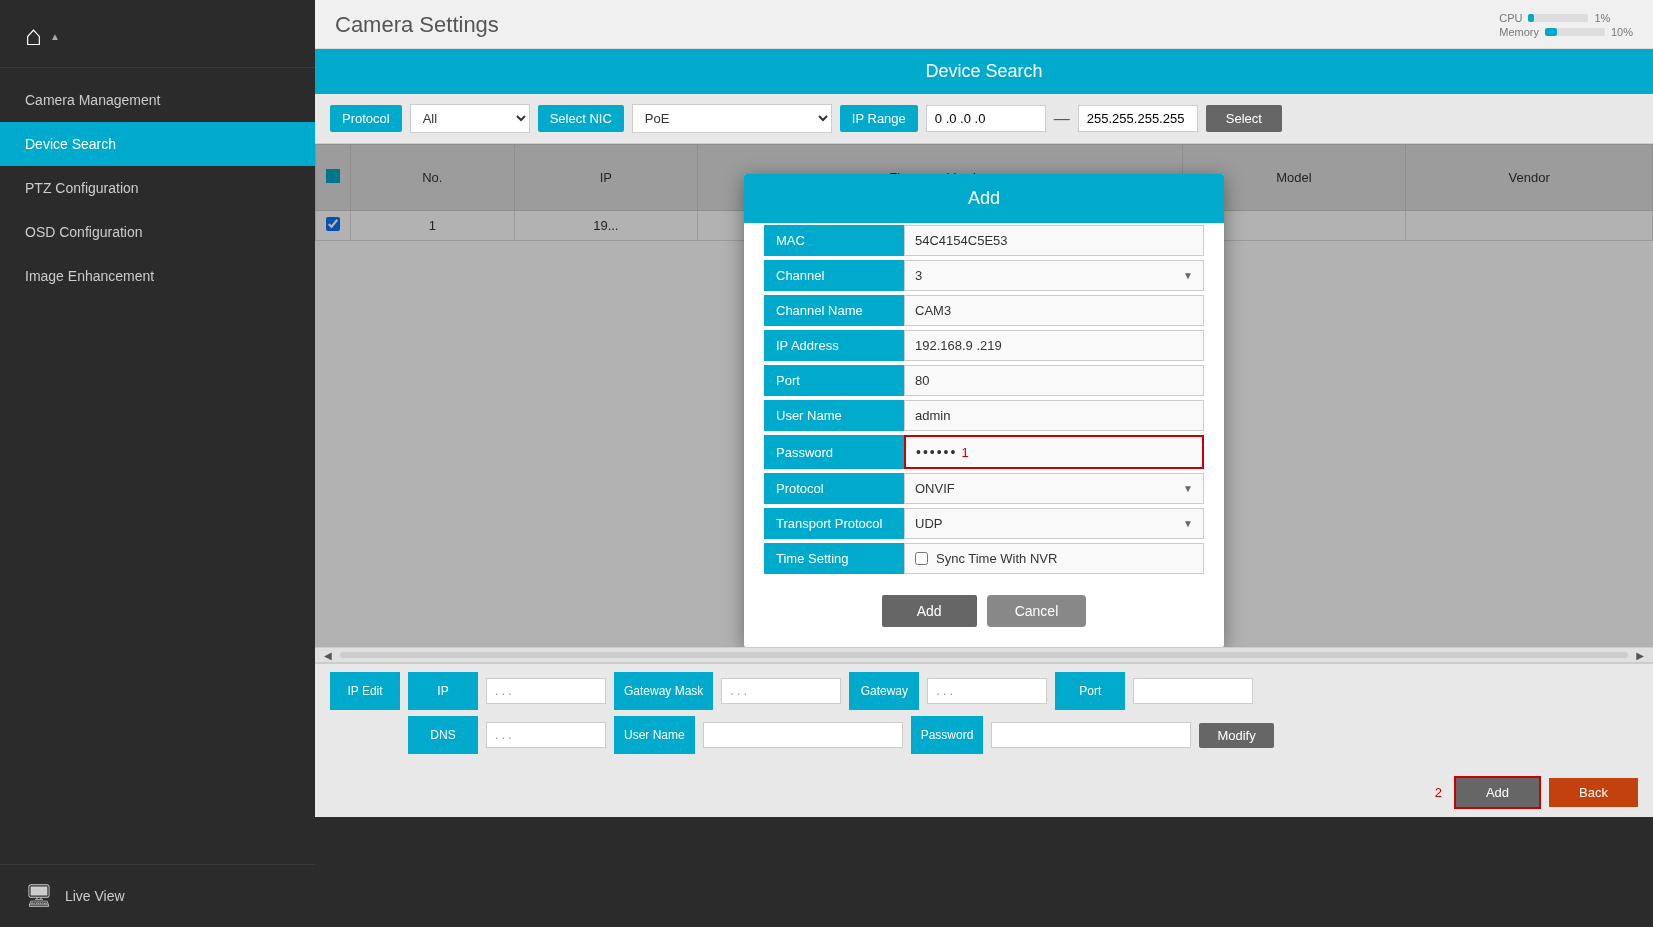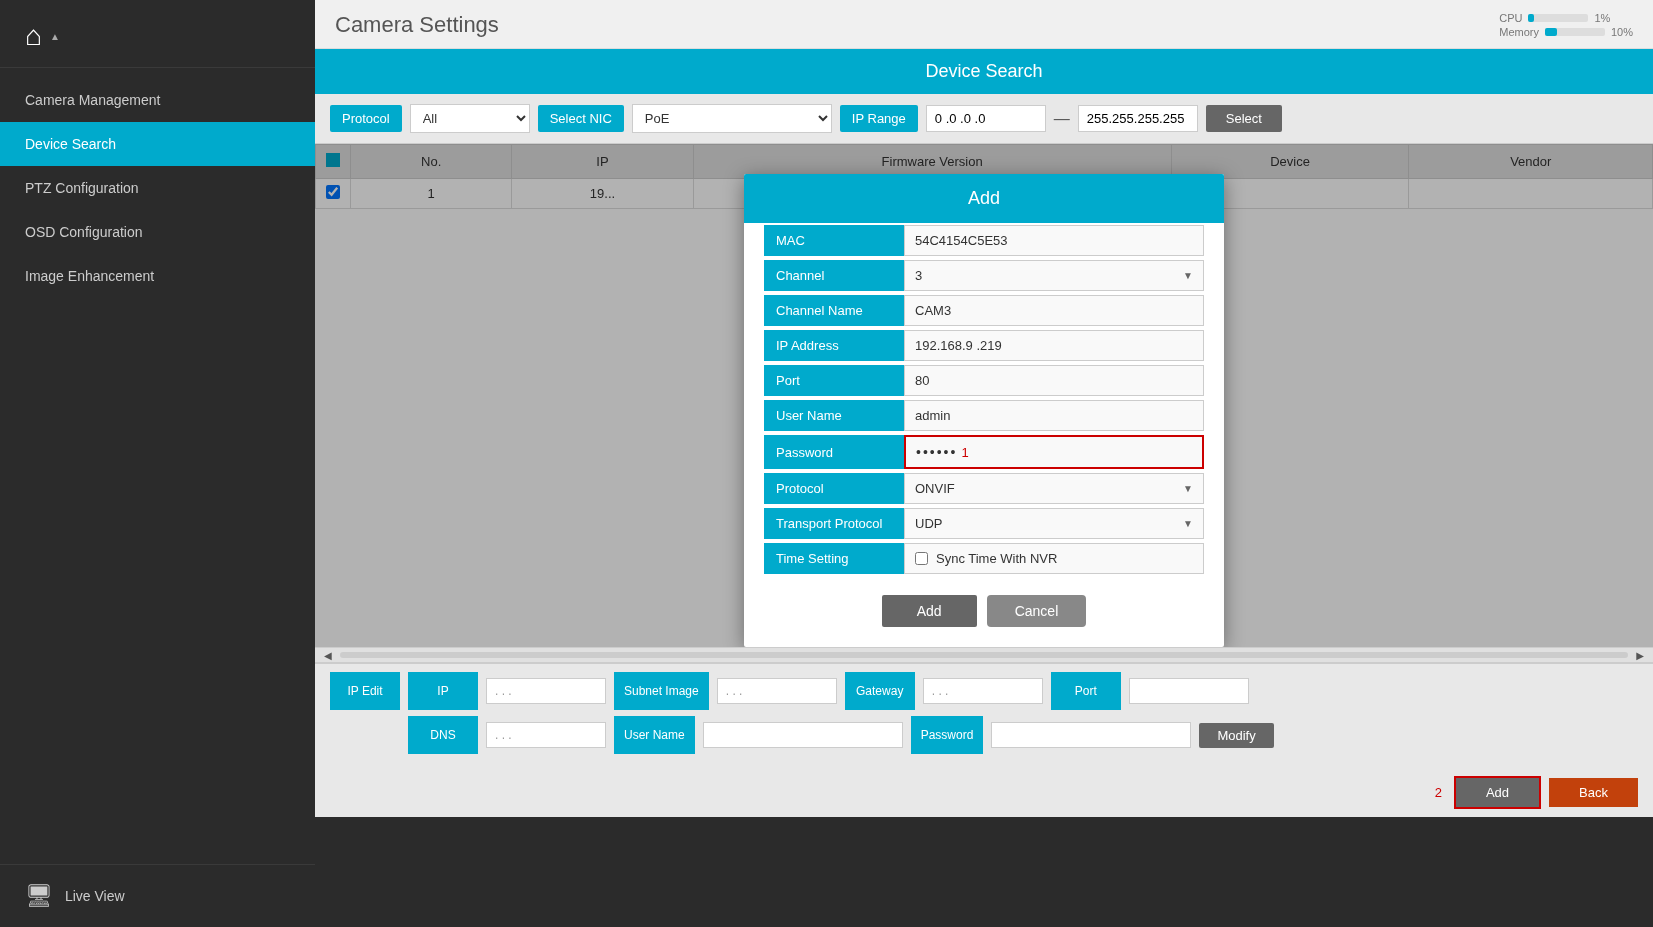--- a/index.html
+++ b/index.html
@@ -157,21 +157,21 @@
       position: relative;
     }
     table {
       width: 100%;
       border-collapse: collapse;
       font-size: 13px;
     }
     thead th {
       background: #e0e0e0;
       border: 1px solid #ccc;
-      padding: 8px 10px;
+      padding: 24px 10px;
       text-align: center;
       font-weight: normal;
       color: #333;
     }
     tbody td {
       border: 1px solid #ddd;
       padding: 6px 10px;
       text-align: center;
       color: #333;
       background: white;
@@ -466,21 +466,21 @@
   <div class="table-area">
     <table>
       <thead>
         <tr>
           <th class="checkbox-cell">
             <span class="cb-header"></span>
           </th>
           <th>No.</th>
           <th>IP</th>
           <th>Firmware Version</th>
-          <th>Device</th>
+          <th>Model</th>
           <th>Vendor</th>
         </tr>
       </thead>
       <tbody>
         <tr>
           <td class="checkbox-cell">
             <input type="checkbox" class="cb" checked="" style="">
           </td>
           <td>1</td>
           <td>19...</td>
@@ -574,21 +574,21 @@
     <span class="scroll-arrow">◀</span>
     <div class="scroll-track"></div>
     <span class="scroll-arrow">▶</span>
   </div>
 
   <div class="bottom-area">
     <div class="bottom-row">
       <span class="field-label">IP Edit</span>
       <span class="field-label">IP</span>
       <input type="text" class="field-value" value=". . ." style="width: 120px;">
-      <span class="field-label">Subnet Image</span>
+      <span class="field-label">Gateway Mask</span>
       <input type="text" class="field-value" value=". . ." style="width: 120px;">
       <span class="field-label">Gateway</span>
       <input type="text" class="field-value" value=". . ." style="width: 120px;">
       <span class="field-label">Port</span>
       <input type="text" class="field-value" value="" style="width: 120px;">
     </div>
     <div class="bottom-row">
       <span style="width:70px; display:inline-block;"></span>
       <span class="field-label">DNS</span>
       <input type="text" class="field-value" value=". . ." style="width: 120px;">

